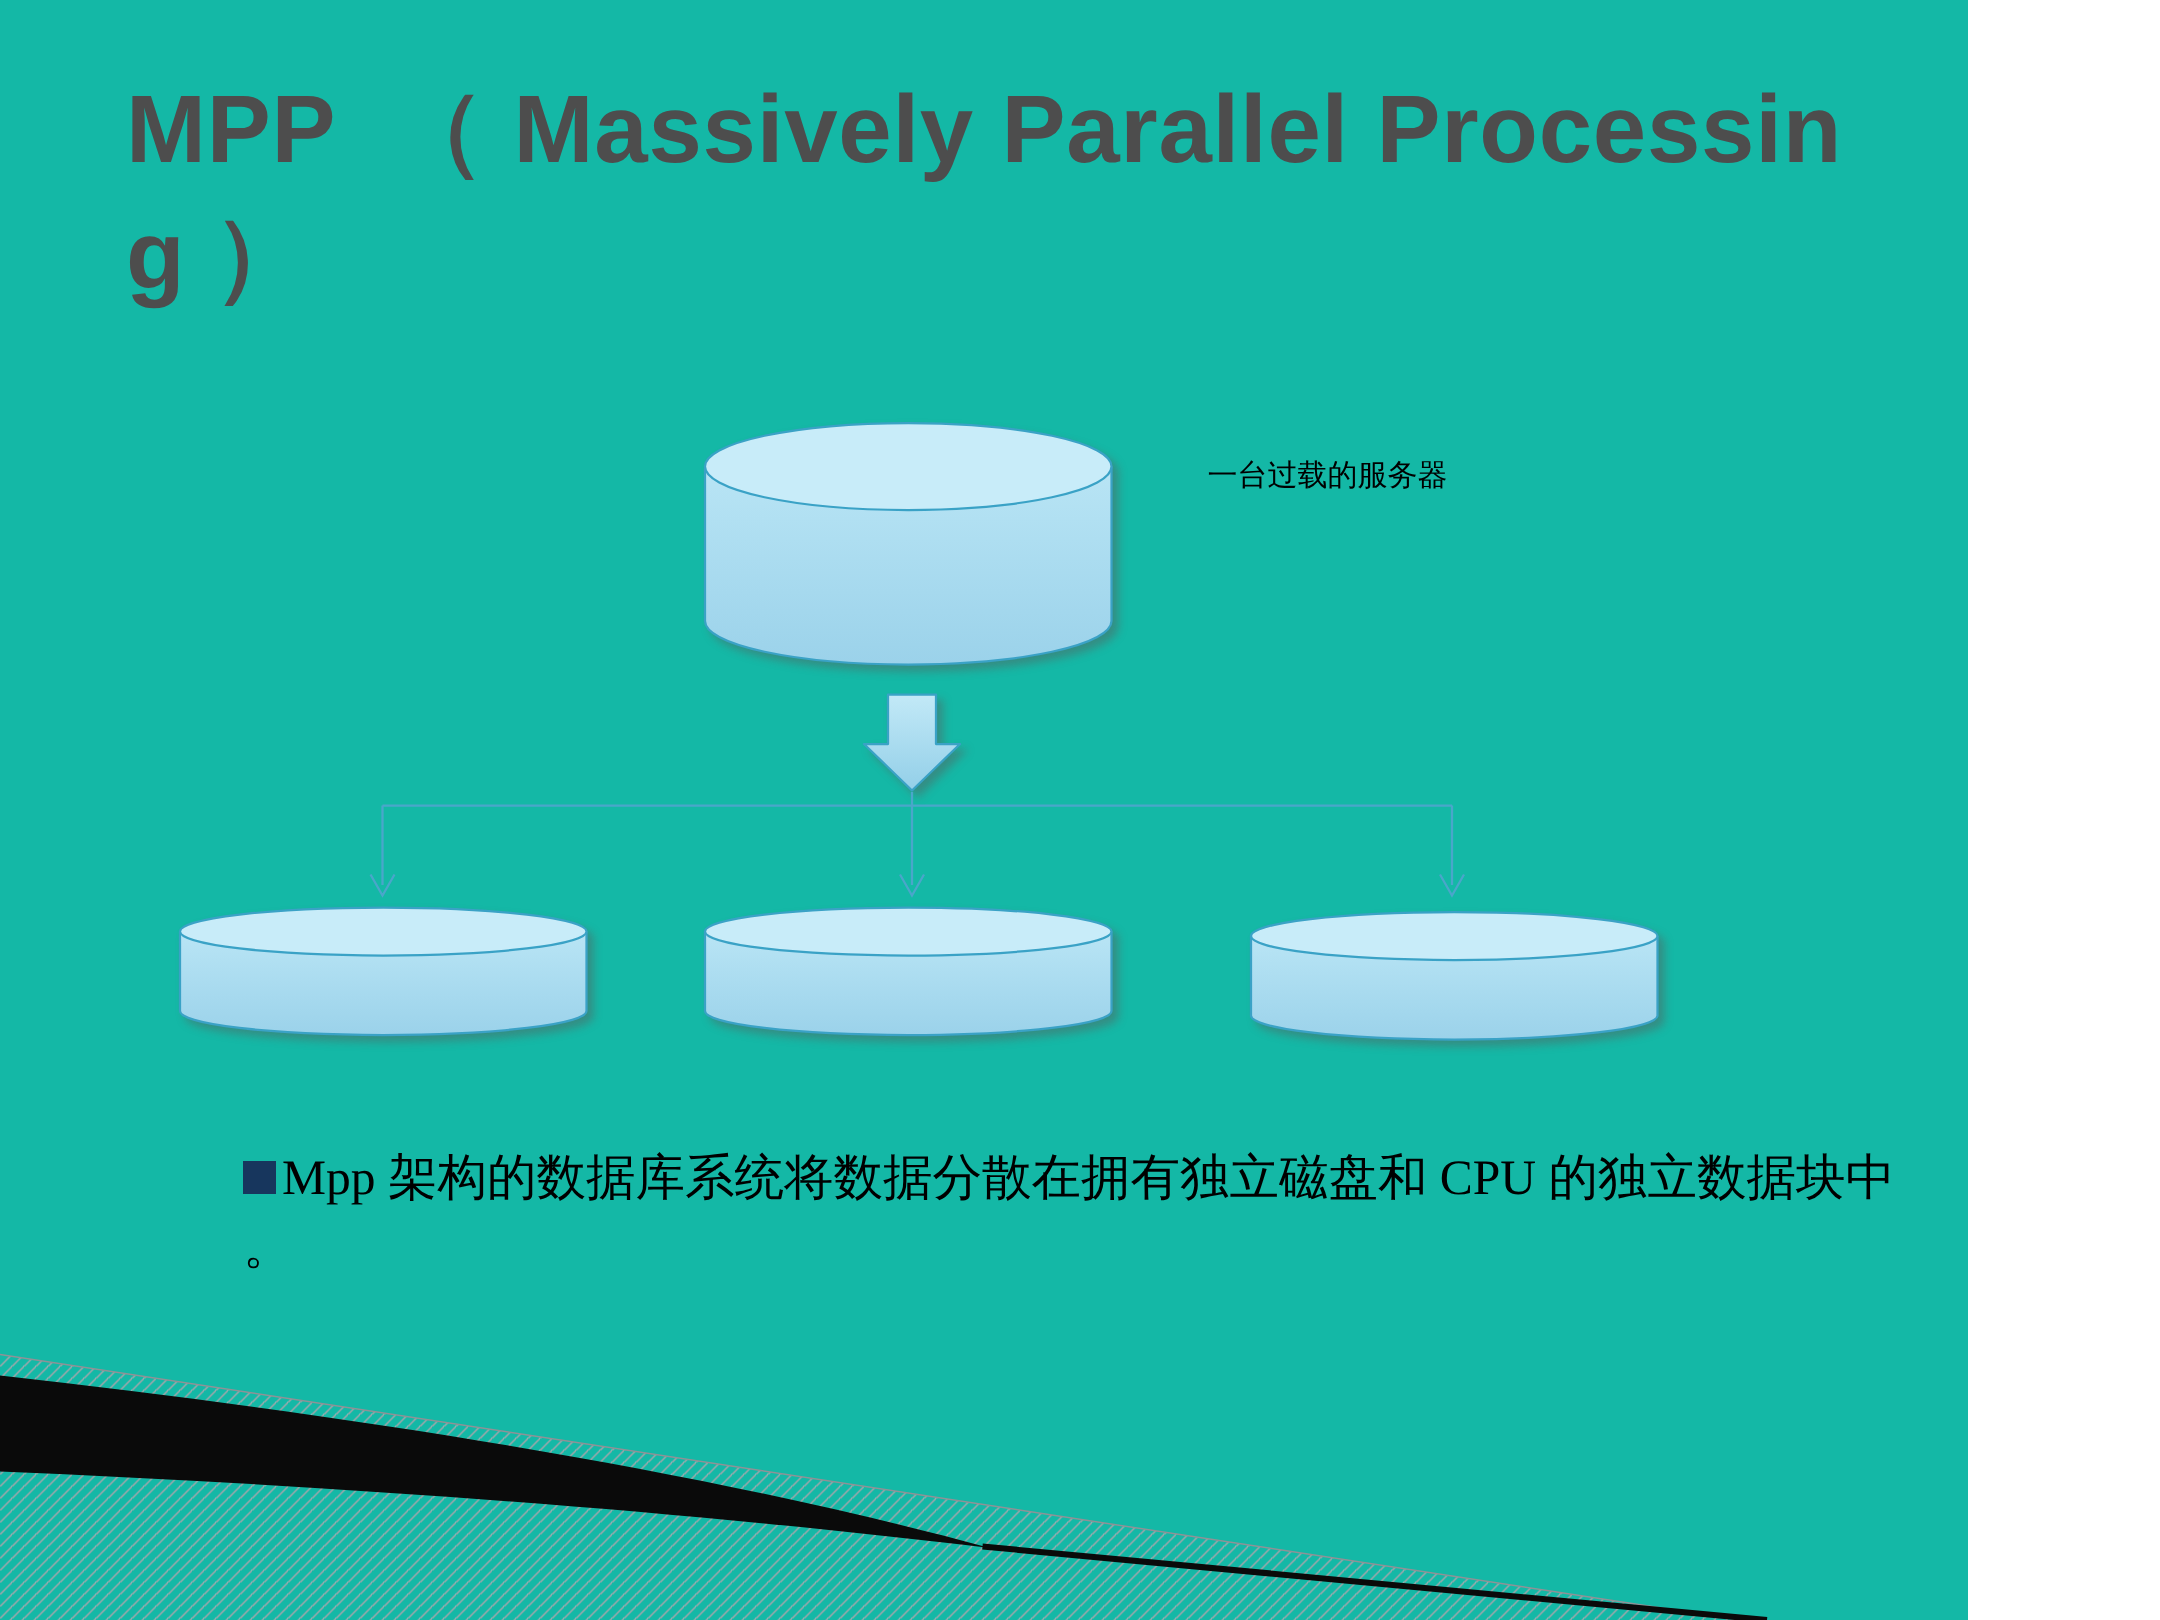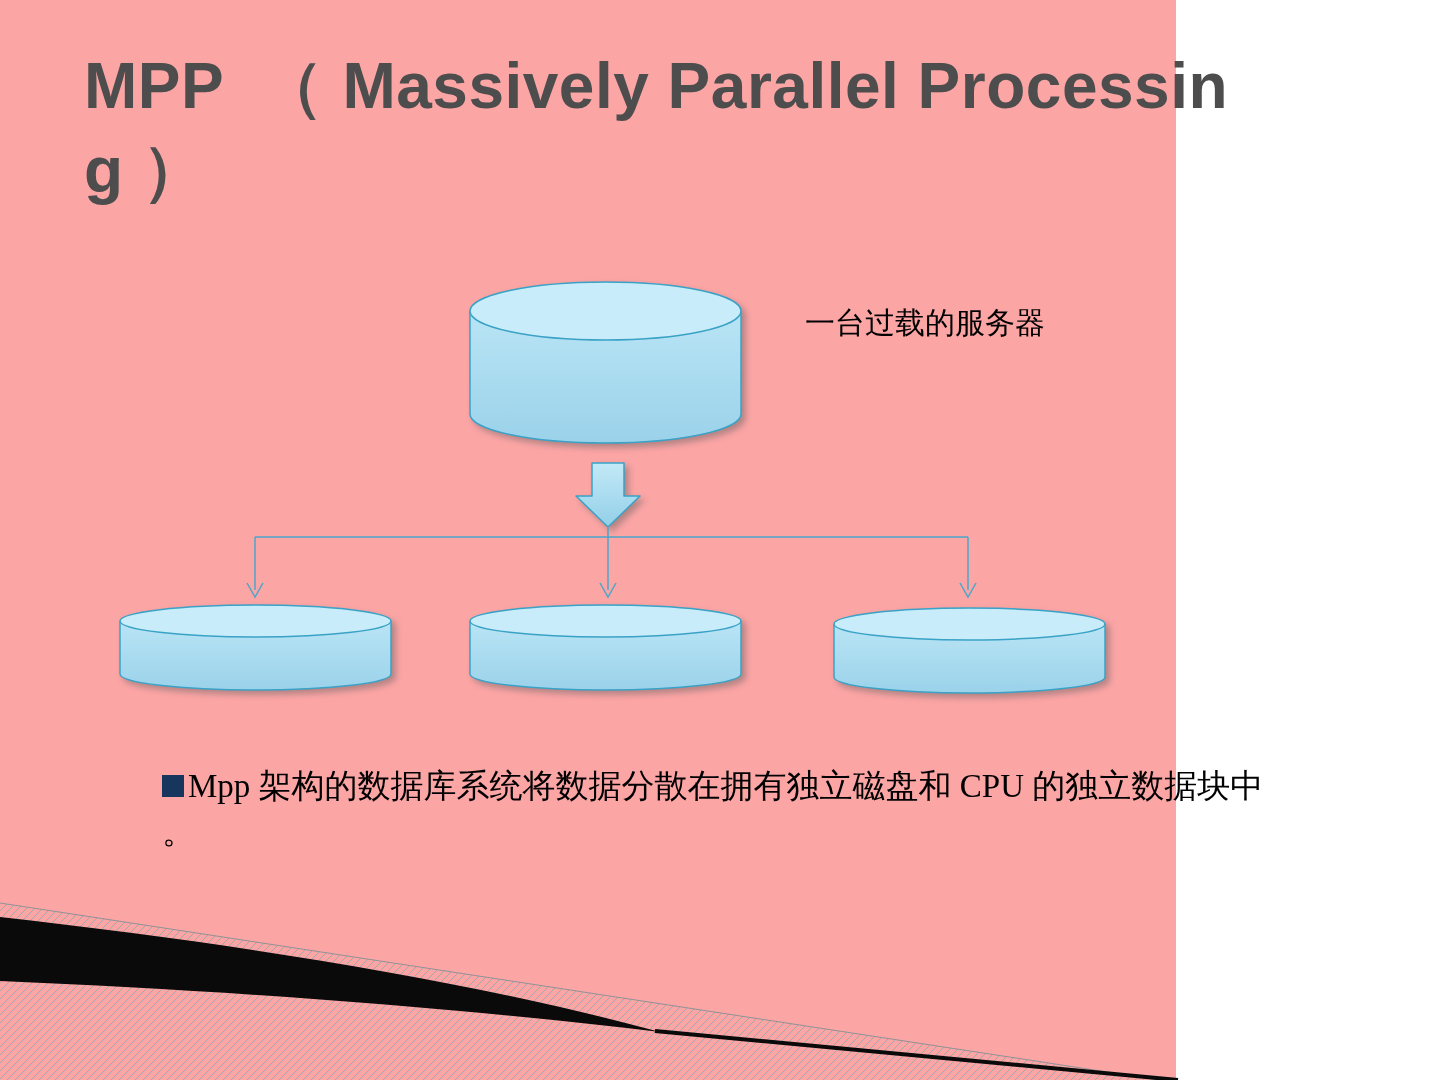--- a/index.html
+++ b/index.html
@@ -10,23 +10,23 @@
   body {
     width: 1440px;
     height: 1080px;
     position: relative;
     overflow: hidden;
     font-family: "Liberation Sans", "DejaVu Sans", sans-serif;
   }
   .slide {
     position: absolute;
     inset: 0;
-    width: 1176px;
+    width: 1312px;
     height: 1080px;
-    background: #fca5a5;
+    background: #14b8a6;
   }
   
   .title {
     position: absolute;
     left: 84px;
     top: 44px;
     width: 1320px;
     margin: 0;
     font-size: 64px;
     line-height: 84px;
@@ -48,21 +48,21 @@
     overflow: visible;
     filter: drop-shadow(4px 4px 3px rgba(90, 90, 90, 0.45));
   }
   .connector {
     position: absolute;
     overflow: visible;
   }
   .cjk-label {
     position: absolute;
     font-family: "Liberation Serif", "DejaVu Serif", serif;
-    font-size: 30px;
+    font-size: 20px;
     color: #000000;
     white-space: nowrap;
   }
   .label-top    { left: 805px;  top: 303px; }
   .label-branch { left: 1038px; top: 518px; }
   
   .bullet-para {
     position: absolute;
     left: 146px;
     top: 763px;

